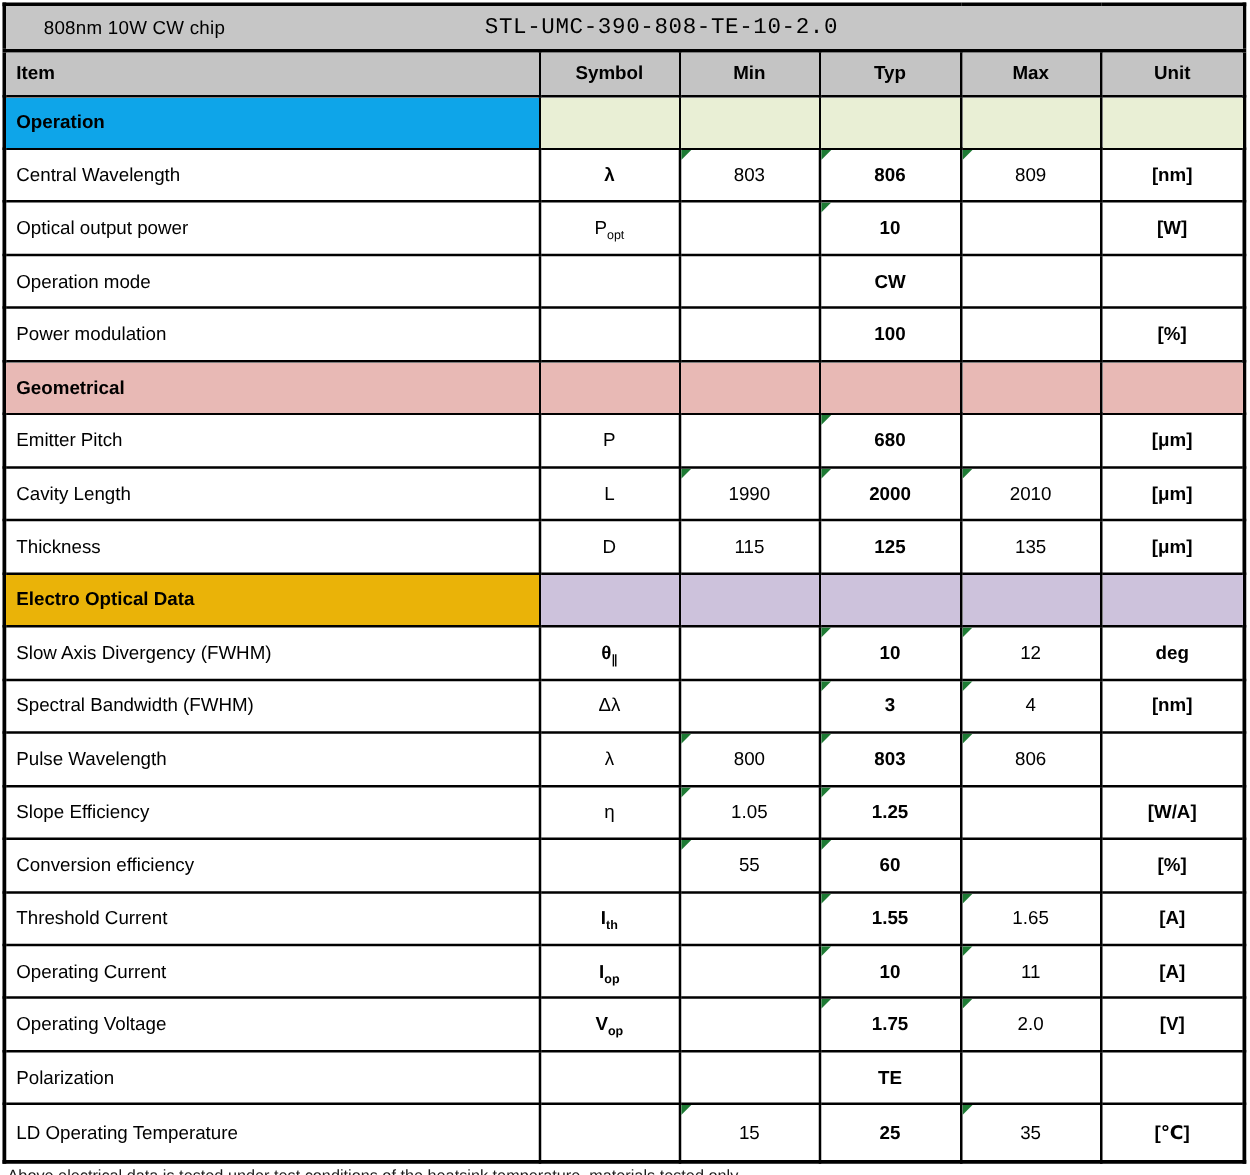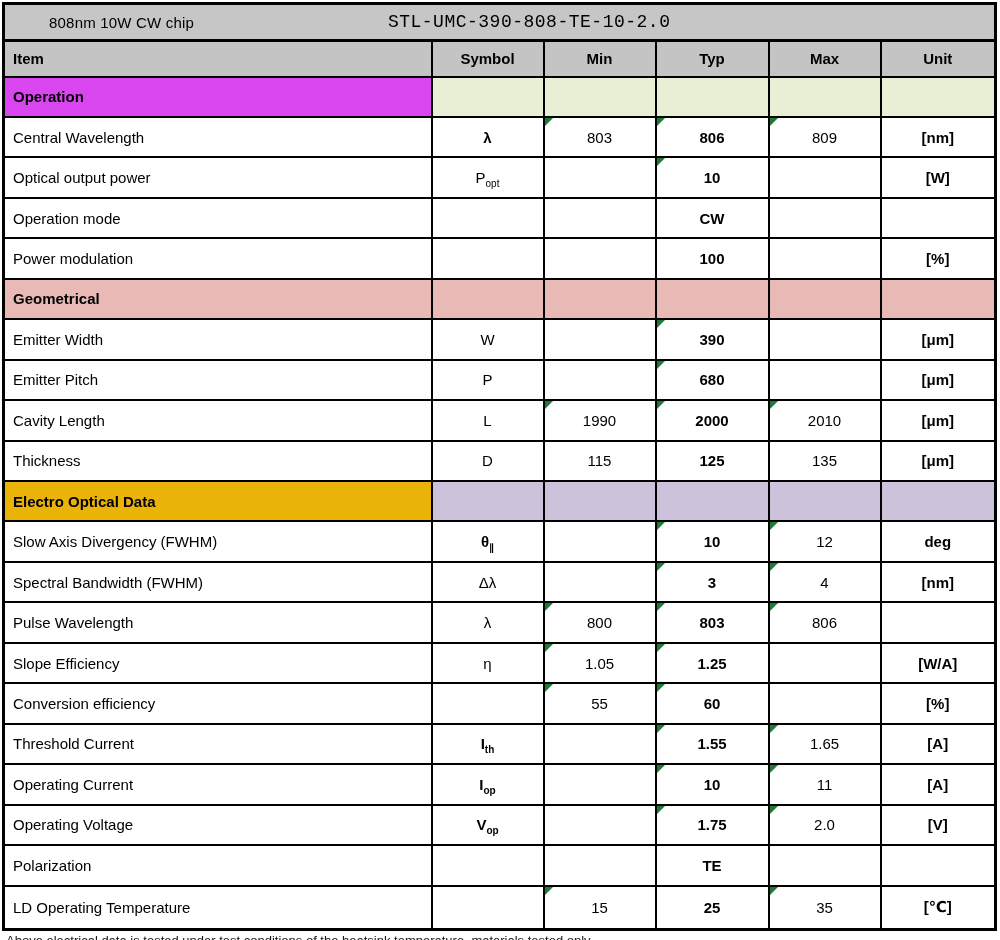--- a/index.html
+++ b/index.html
@@ -36,21 +36,21 @@
     border-bottom: 3px solid #000;
   }
   .titlebar-inner {
     position: relative;
     width: 100%;
     height: 100%;
     display: flex;
     align-items: center;
   }
   .product-name {
-    padding-left: 44px;
+    padding-left: 30px;
     font-size: 15px;
     letter-spacing: 0.2px;
   }
   .part-number {
     position: absolute;
     left: 53%;
     top: 50%;
     transform: translate(-50%, -50%);
     font-family: "Liberation Mono", "DejaVu Sans Mono", monospace;
     font-size: 18px;
@@ -120,21 +120,21 @@
           <th class="col-item">Item</th>
           <th>Symbol</th>
           <th>Min</th>
           <th>Typ</th>
           <th>Max</th>
           <th>Unit</th>
         </tr>
     </thead>
     <tbody id="table-body">
         <tr class="section-row">
-          <td class="item" style="background: #d946ef; margin-top: 48px;">Operation</td>
+          <td class="item" style="background: #0ea5e9; margin-top: 48px;">Operation</td>
           <td style="background: rgb(233, 239, 213);"></td>
           <td style="background: rgb(233, 239, 213);"></td>
           <td style="background: rgb(233, 239, 213);"></td>
           <td style="background: rgb(233, 239, 213);"></td>
           <td style="background: rgb(233, 239, 213);"></td>
         </tr>
         <tr>
           <td class="item">Central Wavelength</td>
           <td class="center symbol-bold">λ</td>
           <td class="center">803<span class="corner-mark" style="border-top-color: rgb(30, 123, 52);"></span></td>
@@ -168,28 +168,20 @@
         </tr>
         <tr class="section-row">
           <td class="item" style="background: rgb(232, 185, 181);">Geometrical</td>
           <td style="background: rgb(232, 185, 181);"></td>
           <td style="background: rgb(232, 185, 181);"></td>
           <td style="background: rgb(232, 185, 181);"></td>
           <td style="background: rgb(232, 185, 181);"></td>
           <td style="background: rgb(232, 185, 181);"></td>
         </tr>
         <tr>
-          <td class="item">Emitter Width</td>
-          <td class="center">W</td>
-          <td class="center"></td>
-          <td class="center typ">390<span class="corner-mark" style="border-top-color: rgb(30, 123, 52);"></span></td>
-          <td class="center"></td>
-          <td class="center unit">[μm]</td>
-        </tr>
-        <tr>
           <td class="item">Emitter Pitch</td>
           <td class="center">P</td>
           <td class="center"></td>
           <td class="center typ">680<span class="corner-mark" style="border-top-color: rgb(30, 123, 52);"></span></td>
           <td class="center"></td>
           <td class="center unit">[μm]</td>
         </tr>
         <tr>
           <td class="item">Cavity Length</td>
           <td class="center">L</td>

